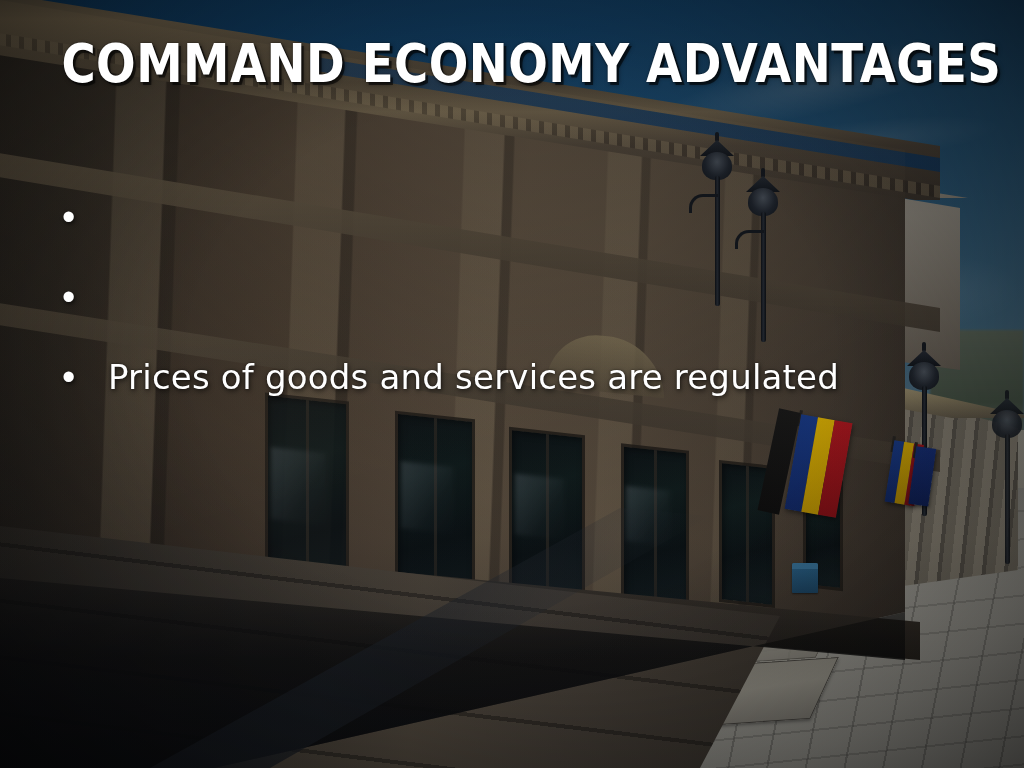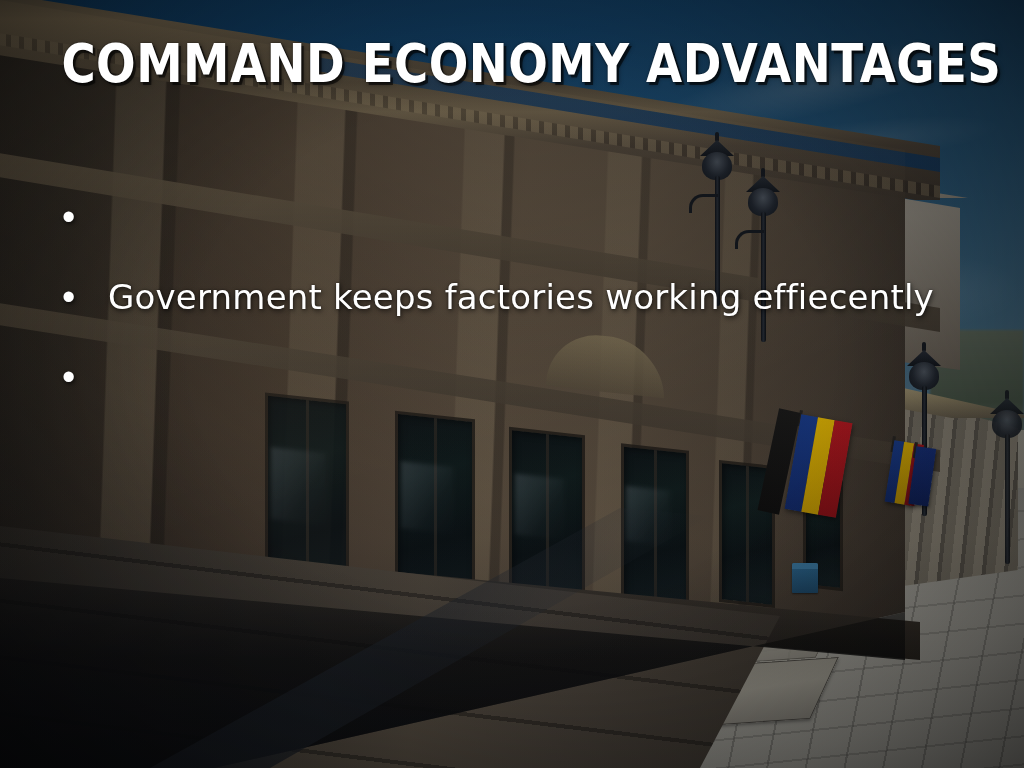--- a/index.html
+++ b/index.html
@@ -510,23 +510,23 @@
     <div class="slide-title">COMMAND ECONOMY ADVANTAGES</div>
 
     <div class="bullets">
 
       <div class="bullet">
         <span class="dot">•</span>
       </div>
 
       <div class="bullet">
         <span class="dot">•</span>
-        <span class="txt">Government keeps factories working effiecently</span>
       </div>
 
       <div class="bullet">
         <span class="dot">•</span>
+        <span class="txt">Prices of goods and services are regulated</span>
       </div>
 
     </div>
   </div>
 
 </div>
 
 </body></html>

